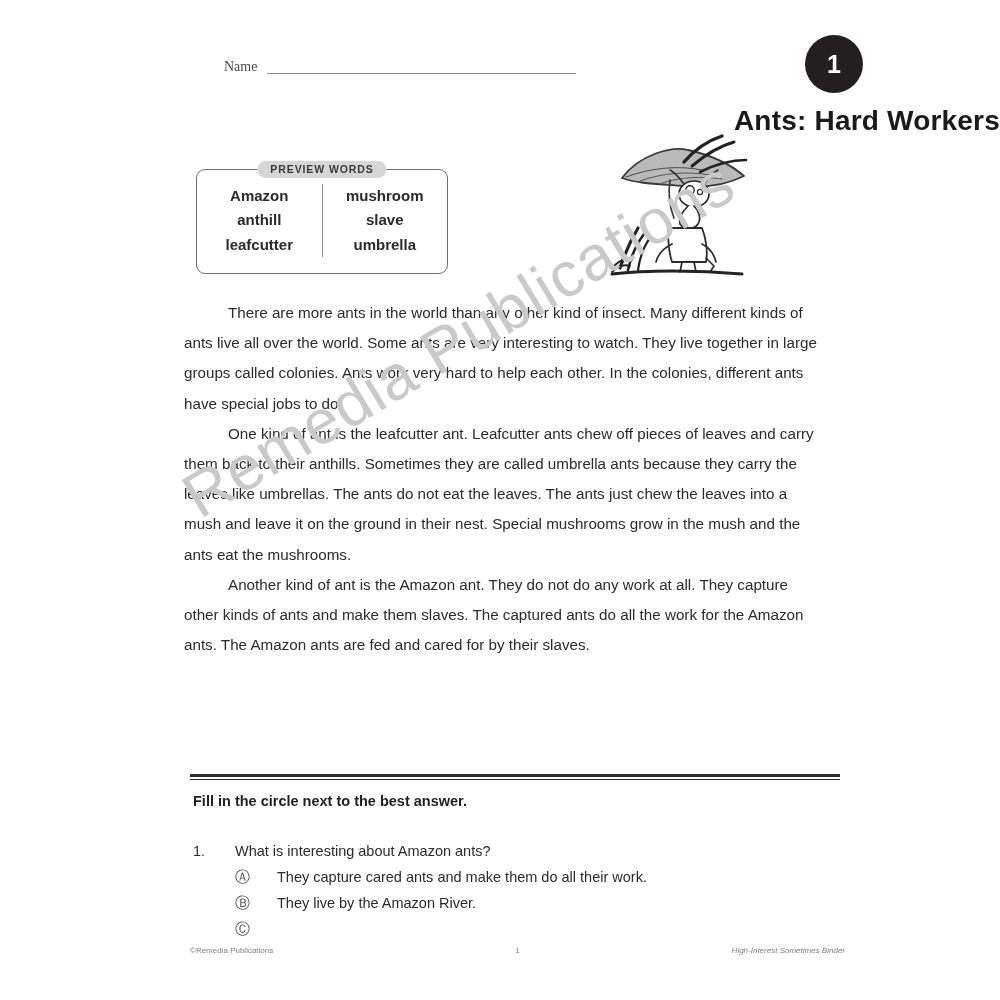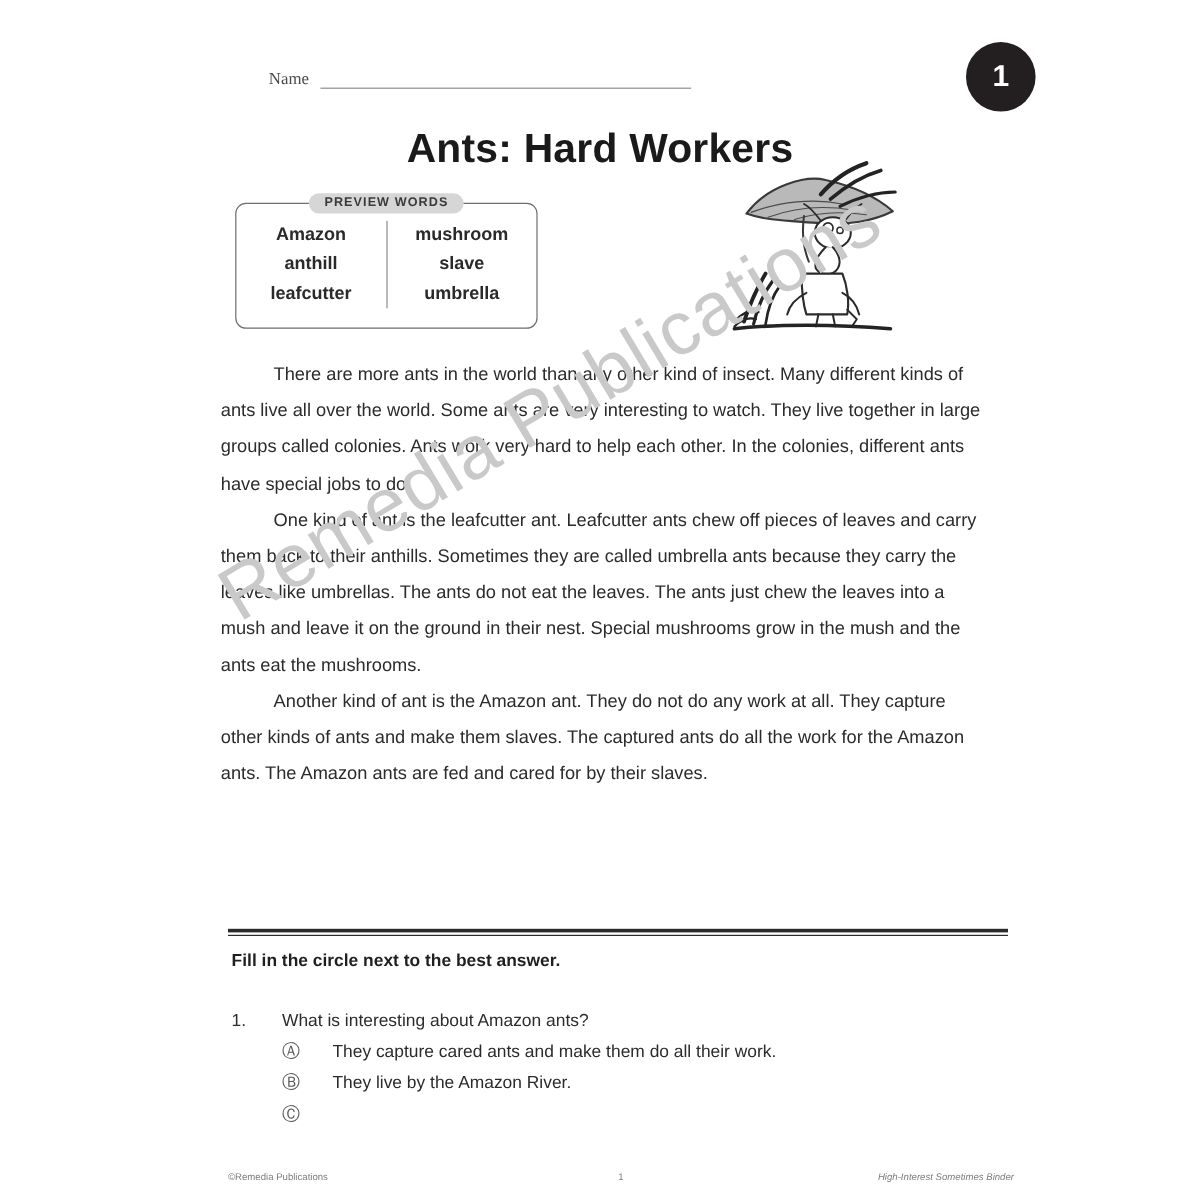--- a/index.html
+++ b/index.html
@@ -80,22 +80,22 @@
     font-weight: bold;
     z-index: 6;
   }
 
   
   .title {
     position: absolute;
     left: 0;
     right: 0;
     top: 105px;
-    text-align: center;
-    font-size: 34px;
+    text-align: right;
+    font-size: 28px;
     font-weight: bold;
     letter-spacing: 0.2px;
     color: #1a1a1a;
     z-index: 2;
   }
 
   
   .preview-box {
     position: absolute;
     left: 196px;
@@ -228,21 +228,21 @@
     box-sizing: content-box;
     color: #555;
     font-size: 15px;
   }
   .choice-text { flex: 1; }
 
   
   .footer {
     position: absolute;
     left: 190px;
-    top: 976px;
+    top: 946px;
     width: 655px;
     display: flex;
     font-size: 8px;
     color: #7d7d7d;
     z-index: 2;
     gap: 48px;
   }
   .footer-left { flex: 1; text-align: left; }
   .footer-center { flex: 0 0 60px; text-align: center; }
   .footer-right { flex: 1; text-align: right; font-style: italic; }

